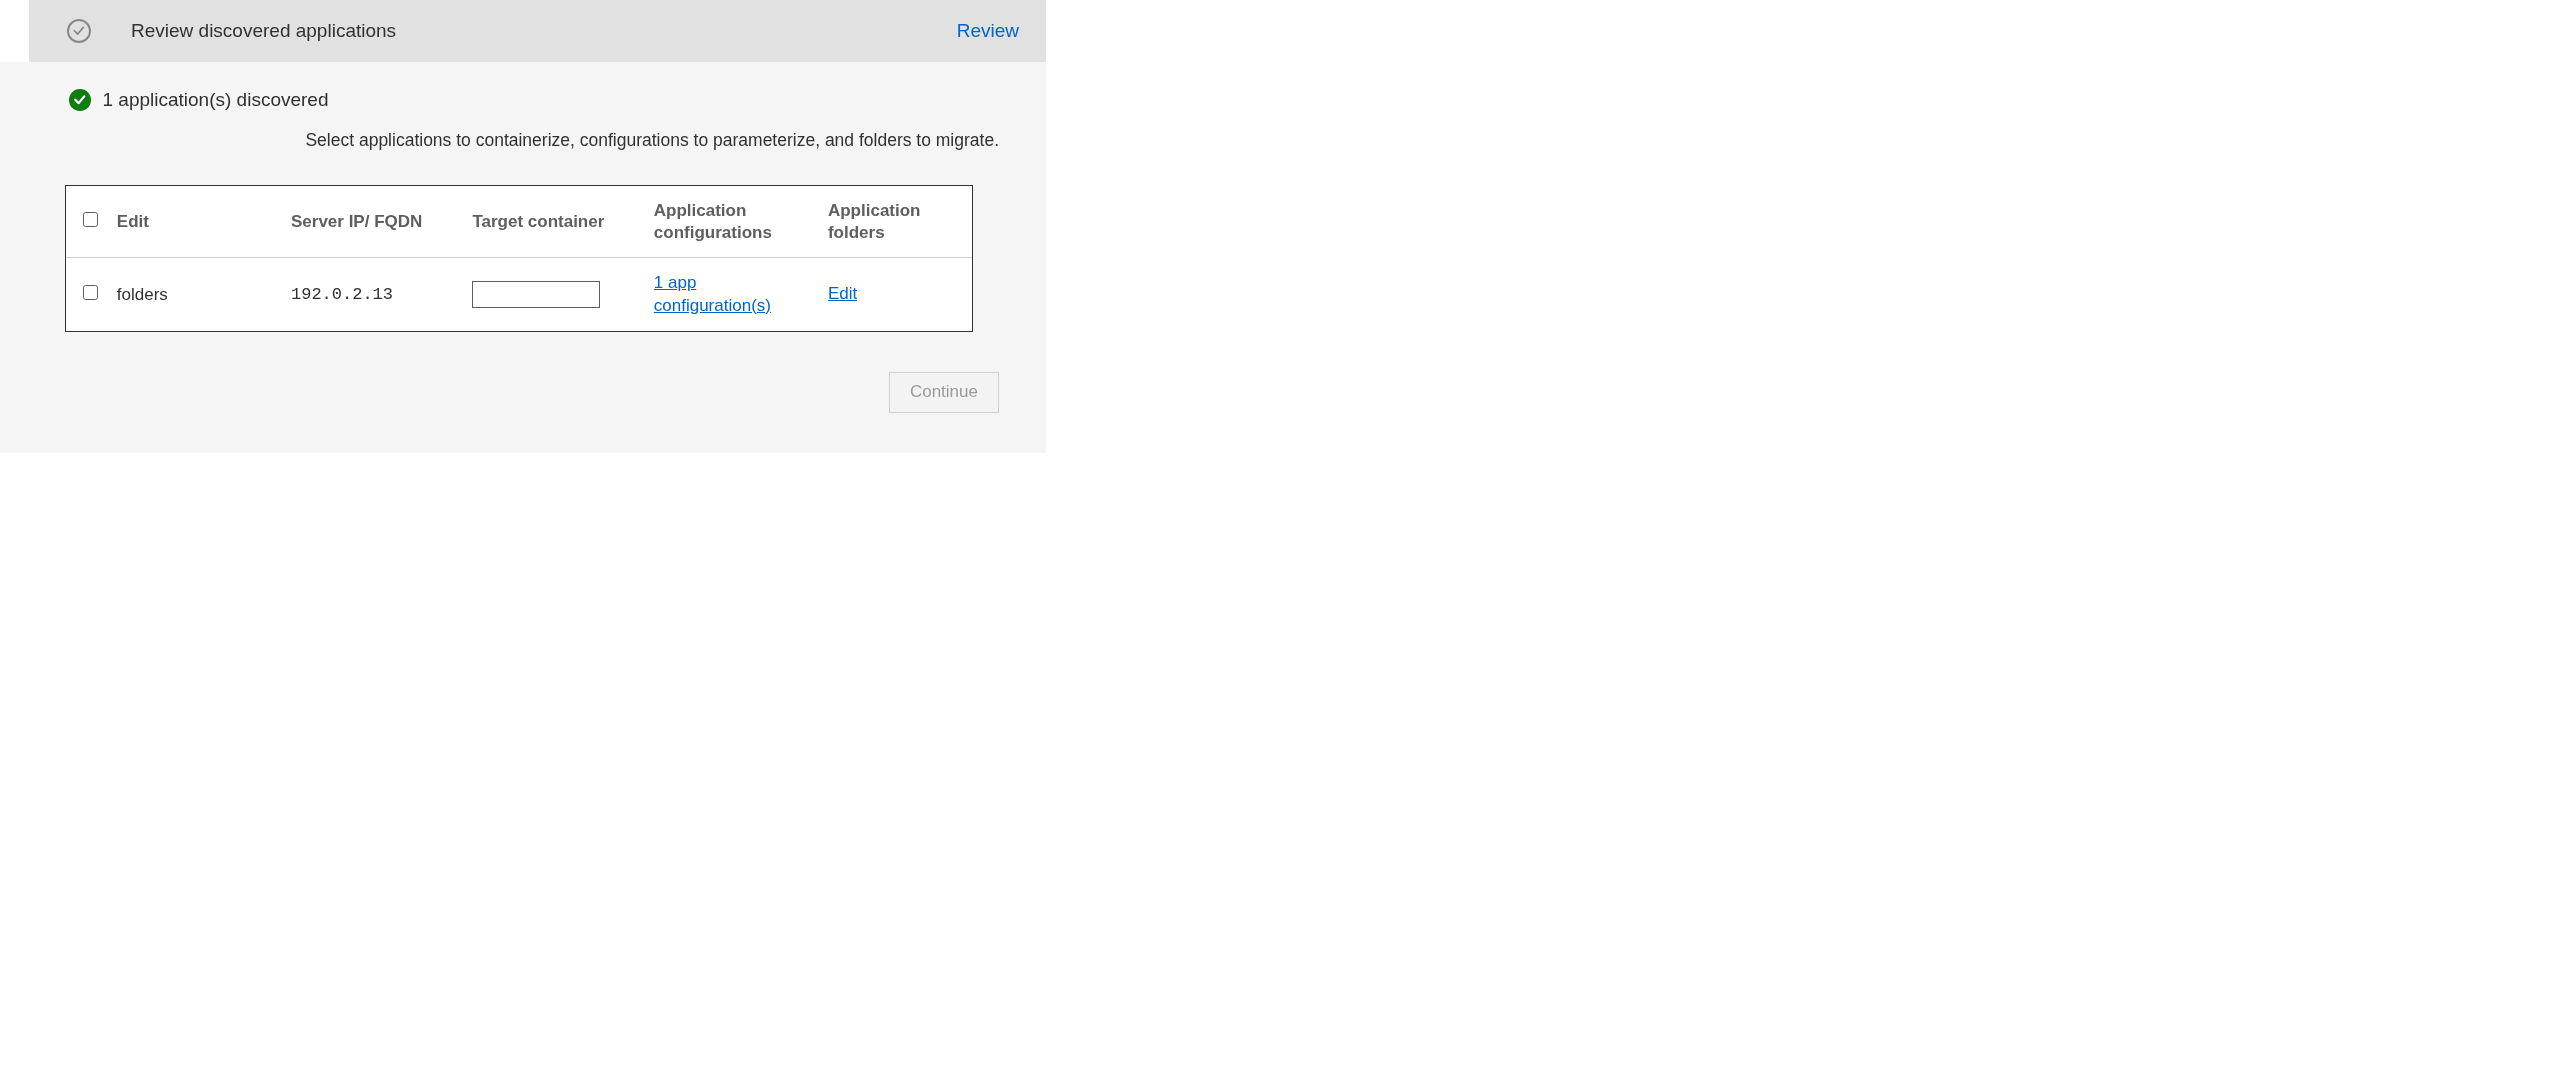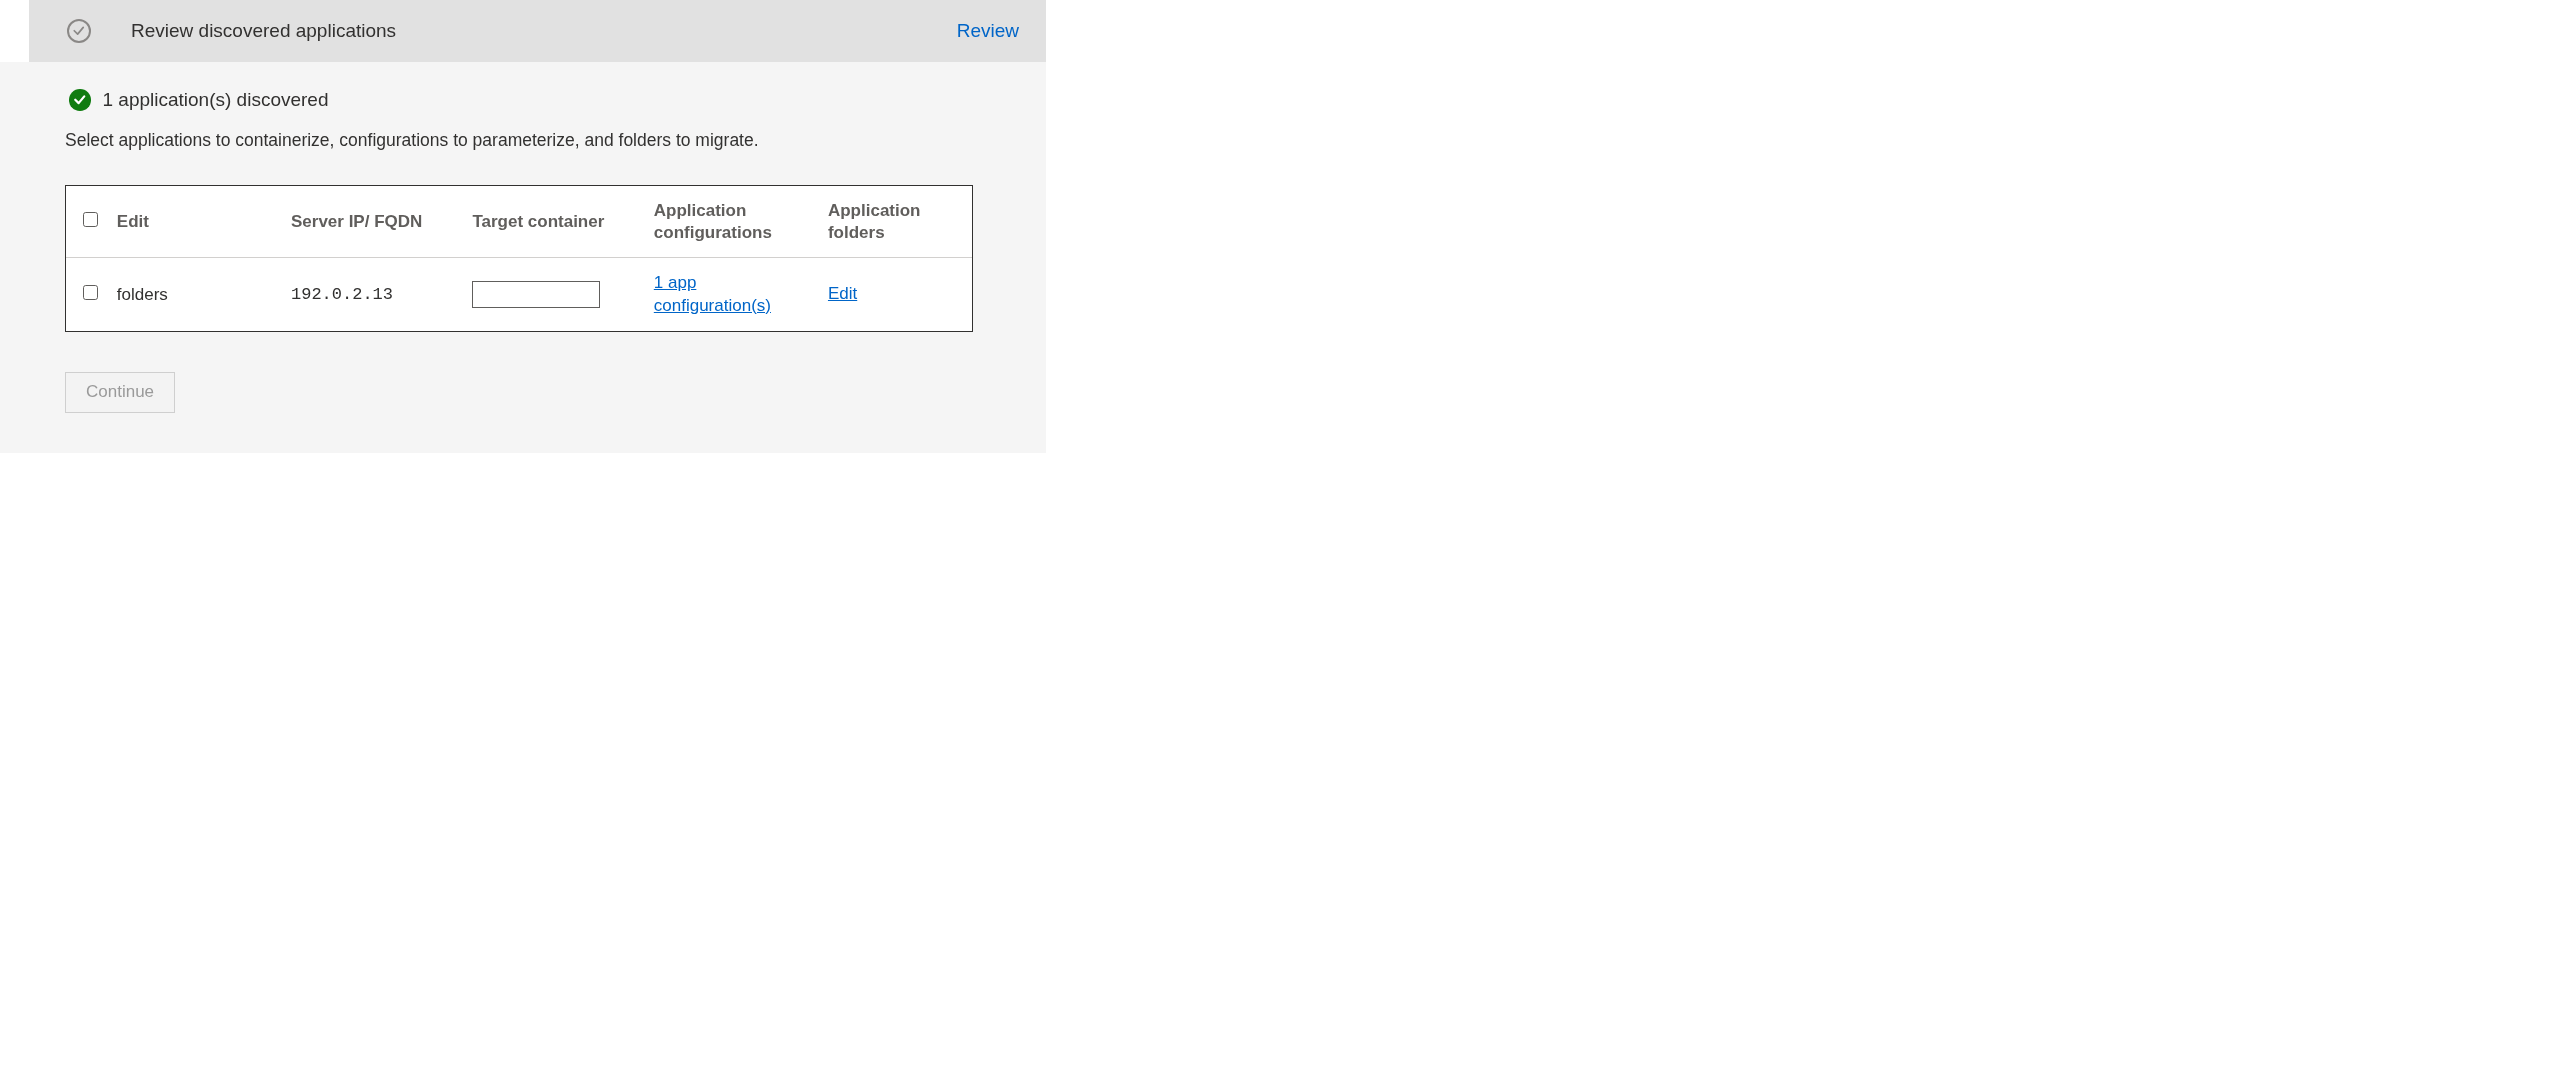--- a/index.html
+++ b/index.html
@@ -62,20 +62,21 @@
     }
     .status-badge svg { width: 13.5px; height: 13.5px; }
     .status-text {
       font-size: 19px;
       color: #323130;
     }
     .instruction {
       font-size: 17.5px;
       color: #323130;
       margin-bottom: 34px;
+      text-align: right;
     }
     .table-wrap {
       background: #ffffff;
       border: 1.3px solid #323130;
       width: 908px;
       max-width: 100%;
     }
     table {
       width: 100%;
       border-collapse: collapse;
@@ -125,21 +126,21 @@
     }
     .link {
       color: #0065c8;
       text-decoration: underline;
       cursor: pointer;
       line-height: 1.35;
       display: inline-block;
     }
     .footer {
       display: flex;
-      justify-content: flex-start;
+      justify-content: flex-end;
       margin-top: 40px;
     }
     .continue-btn {
       border: 0.7px solid #cfcfcf;
       background: #f3f3f3;
       color: #9a9a9a;
       font-size: 17px;
       padding: 9.4px 20px;
       cursor: default;
     }

